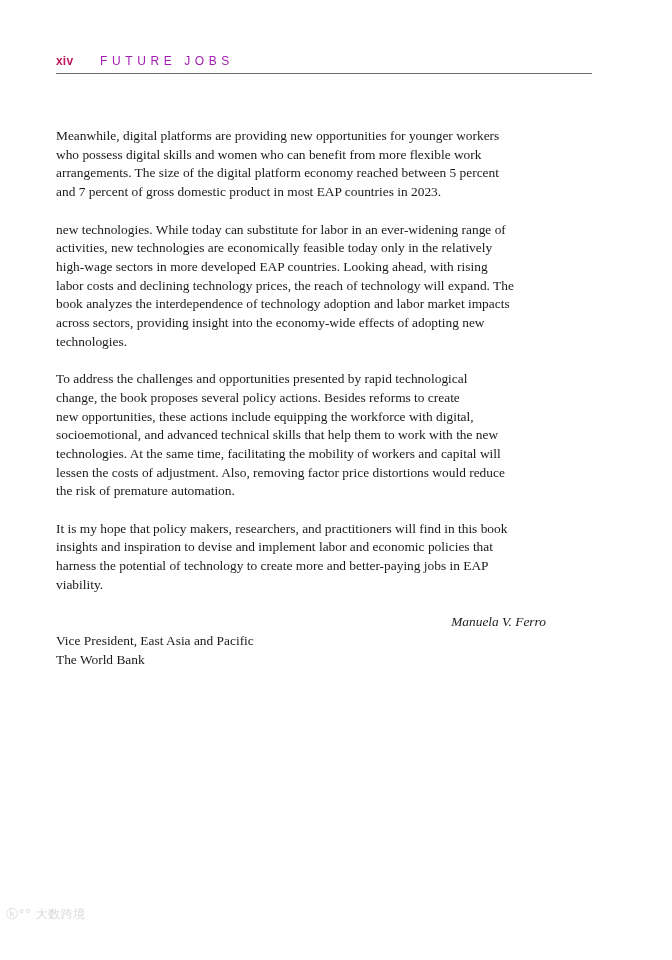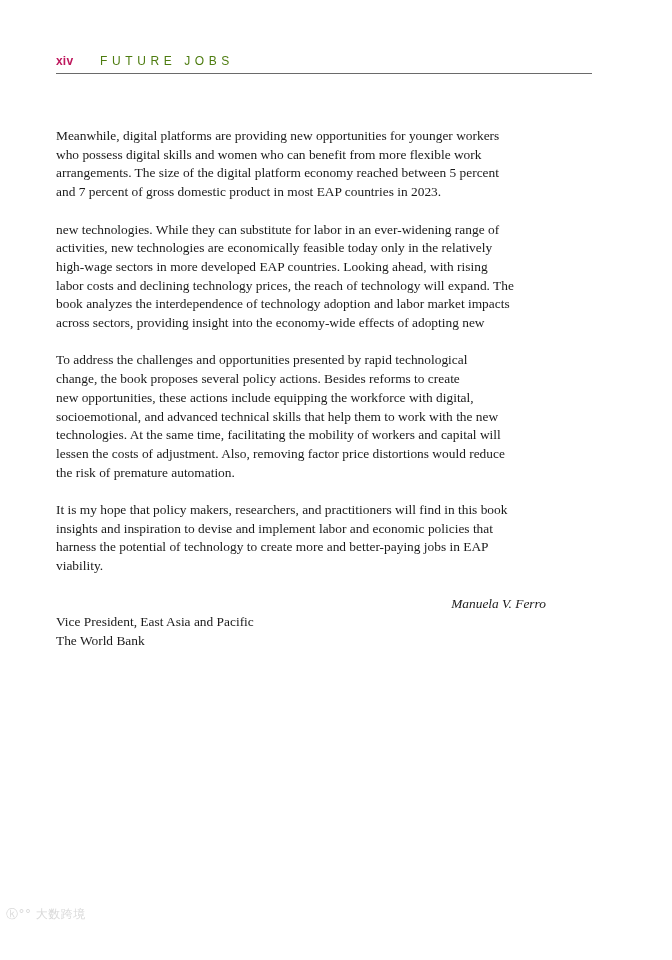--- a/index.html
+++ b/index.html
@@ -33,21 +33,21 @@
       color: #be185d;
       letter-spacing: 0.2px;
     }
     .running-title {
       position: absolute;
       left: 44px;
       top: 1px;
       font-family: "Liberation Sans", "DejaVu Sans", sans-serif;
       font-size: 12px;
       letter-spacing: 4.6px;
-      color: #4d7c0f;
+      color: #a21caf;
     }
     .body-text {
       position: absolute;
       left: 56px;
       top: 127px;
       width: 490px;
       font-size: 13.4px;
       line-height: 18.7px;
     }
     .para {
@@ -88,26 +88,27 @@
 </div>
 
 <div class="body-text">
   <p class="para">
     <span class="line">Meanwhile, digital platforms are providing new opportunities for younger workers</span>
     <span class="line">who possess digital skills and women who can benefit from more flexible work</span>
     <span class="line">arrangements. The size of the digital platform economy reached between 5 percent</span>
     <span class="line">and 7 percent of gross domestic product in most EAP countries in 2023.</span>
   </p>
   <p class="para">
-    <span class="line">new technologies. While they can substitute for labor in an ever-widening range of</span>
+    <span class="line">new technologies. While today can substitute for labor in an ever-widening range of</span>
     <span class="line">activities, new technologies are economically feasible today only in the relatively</span>
     <span class="line">high-wage sectors in more developed EAP countries. Looking ahead, with rising</span>
     <span class="line">labor costs and declining technology prices, the reach of technology will expand. The</span>
     <span class="line">book analyzes the interdependence of technology adoption and labor market impacts</span>
     <span class="line">across sectors, providing insight into the economy-wide effects of adopting new</span>
+    <span class="line">technologies.</span>
   </p>
   <p class="para">
     <span class="line">To address the challenges and opportunities presented by rapid technological</span>
     <span class="line">change, the book proposes several policy actions. Besides reforms to create</span>
     <span class="line">new opportunities, these actions include equipping the workforce with digital,</span>
     <span class="line">socioemotional, and advanced technical skills that help them to work with the new</span>
     <span class="line">technologies. At the same time, facilitating the mobility of workers and capital will</span>
     <span class="line">lessen the costs of adjustment. Also, removing factor price distortions would reduce</span>
     <span class="line">the risk of premature automation.</span>
   </p>

